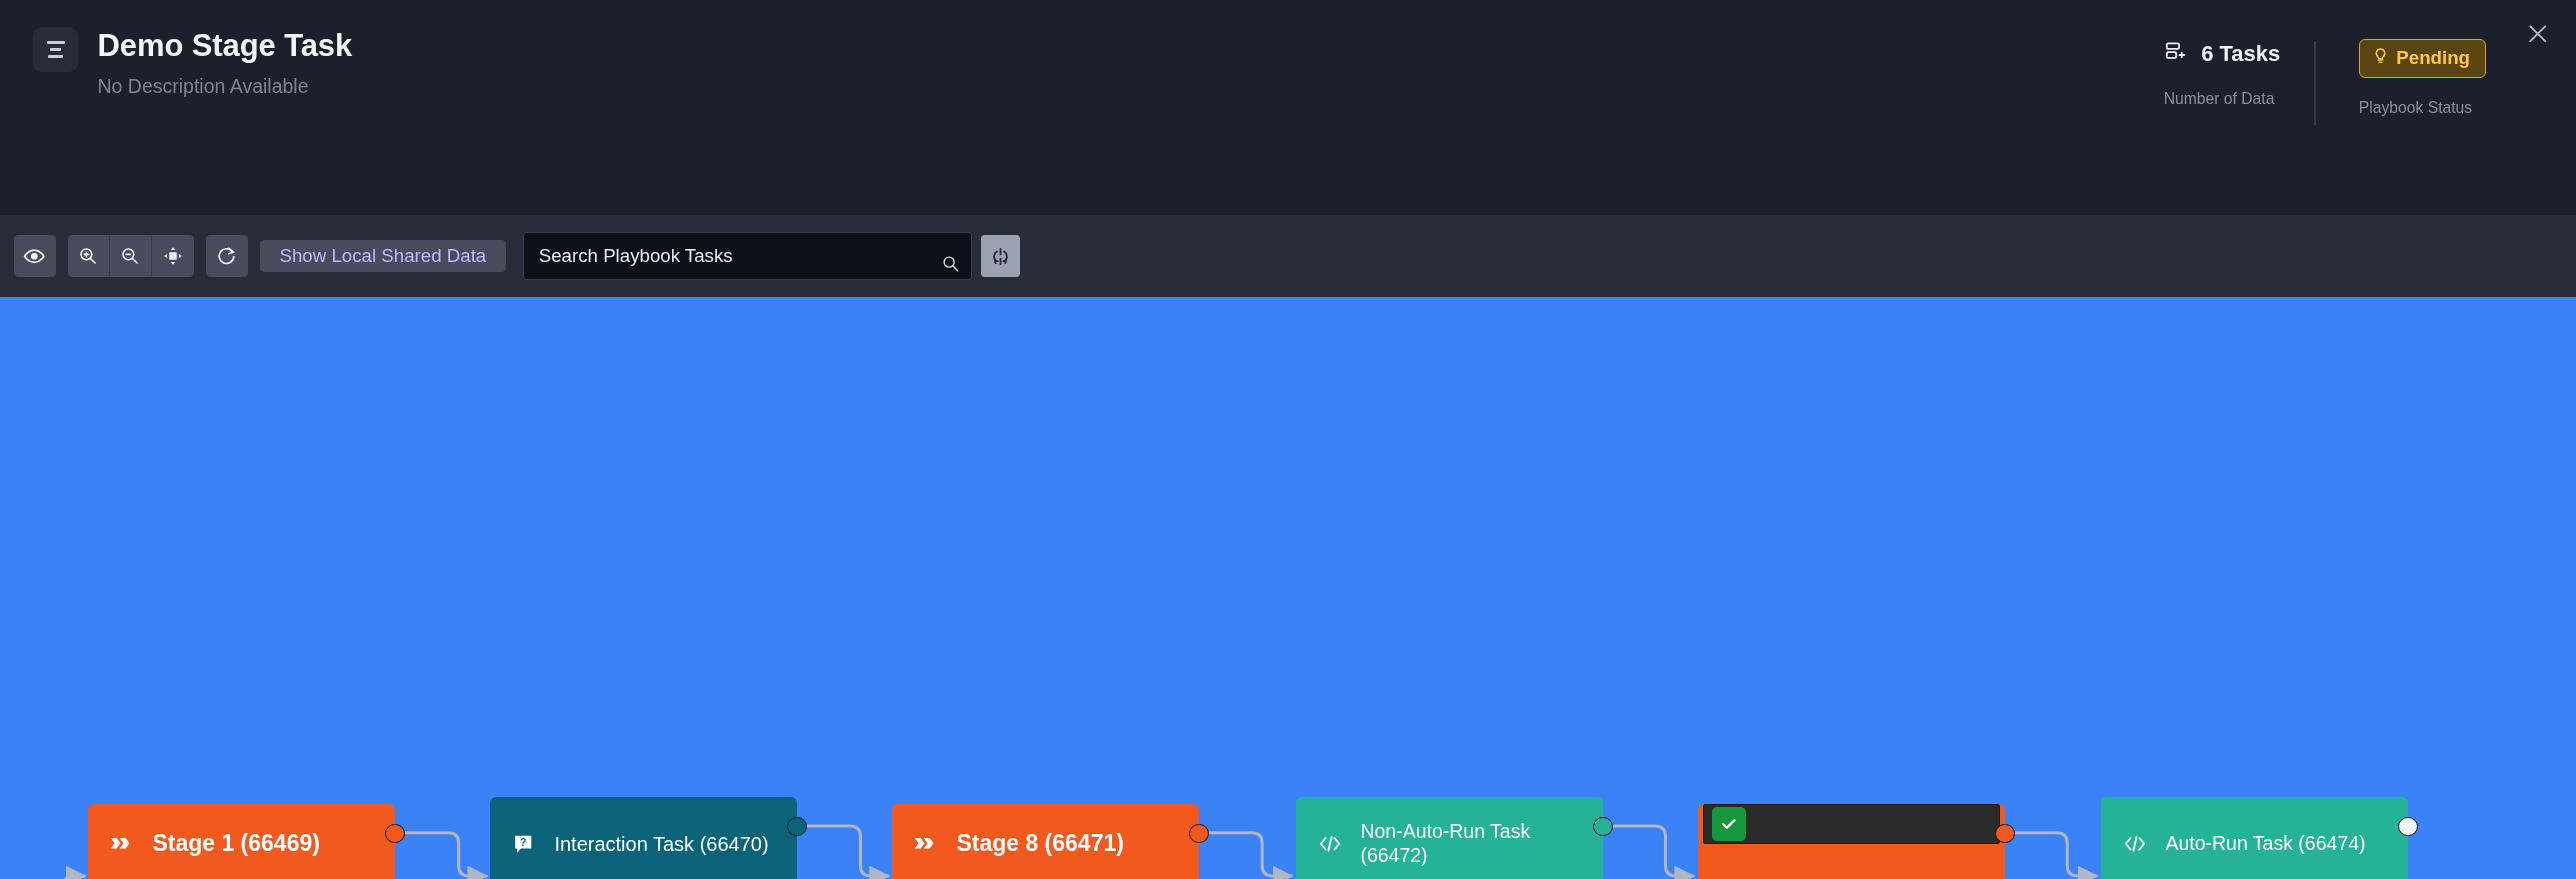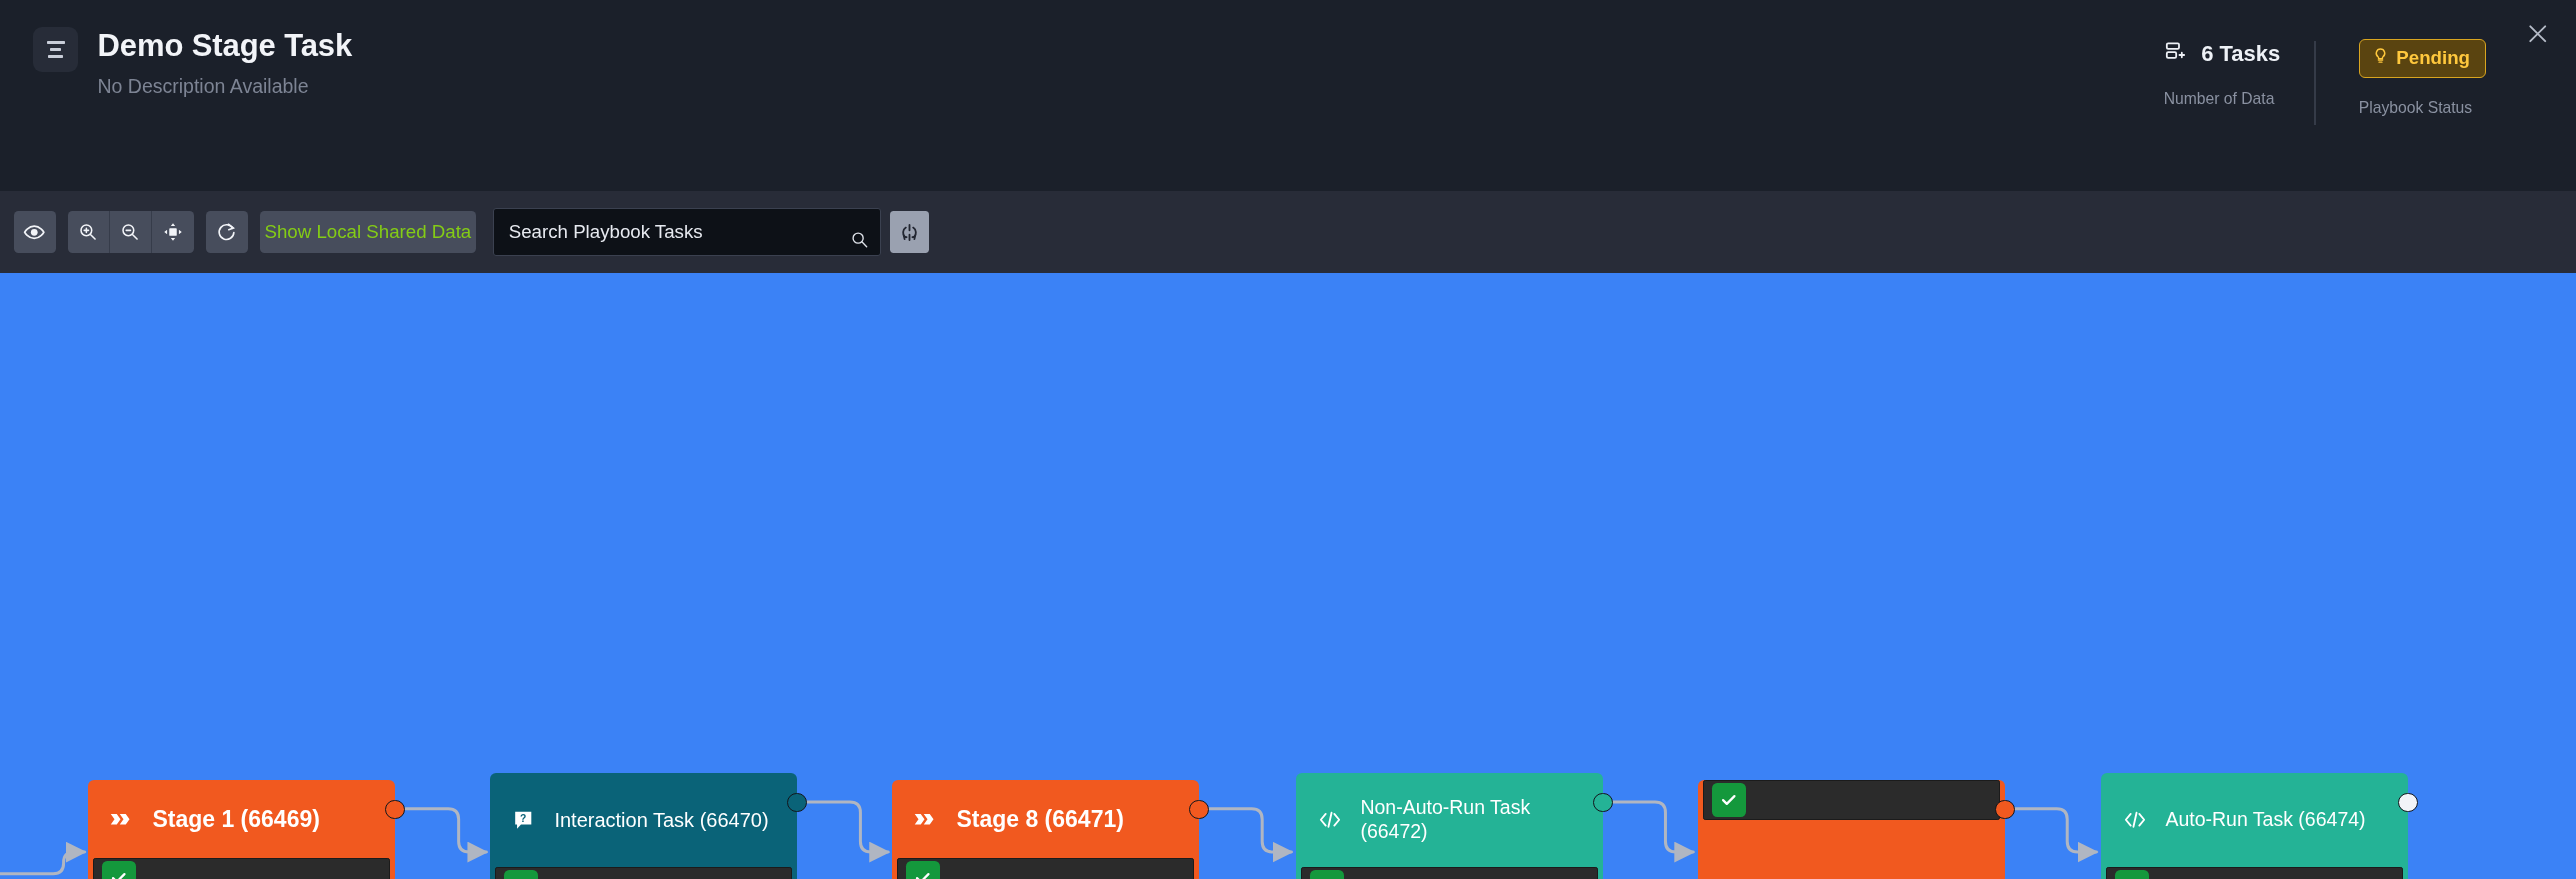--- a/index.html
+++ b/index.html
@@ -8,21 +8,21 @@
     height: 880px;
     background: #1b202a;
     font-family: "Liberation Sans", sans-serif;
     overflow: hidden;
   }
 
   
   .header {
     position: relative;
     width: 2576px;
-    height: 191px;
+    height: 215px;
     background: #1b202a;
     padding-left: 16px;
   }
   .hdr-left {
     position: absolute;
     left: 33px; top: 27px;
     display: flex;
     align-items: flex-start;
     gap: 19.5px;
   }
@@ -125,36 +125,36 @@
   }
   .tb-group .tb-sub {
     width: 42px; height: 42px;
     display:flex; align-items:center; justify-content:center;
     cursor: pointer;
     border-right: 1.5px solid #363c4a;
   }
   .tb-group .tb-sub:last-child { border-right: none; }
   .tb-spacer16 { width: 12px; flex:none; }
   .tb-text-btn {
-    height: 42px;
+    height: 32px;
     background: #474d5c;
     border-radius: 4.5px;
-    color: #84cc16;
+    color: #c4b5fd;
     font-size: 18.7px;
     display: flex; align-items: center;
-    padding: 0 5px;
+    padding: 0 20px;
     margin-left: 12px;
     cursor: pointer;
     white-space: nowrap;
   }
   .search-wrap {
     position: relative;
     margin-left: 16.5px;
     height: 48px;
-    width: 388px;
+    width: 449px;
     background: #0d1117;
     border: 1.5px solid #3b4150;
     border-radius: 3px;
     display: flex; align-items: center;
     padding-left: 15px;
   }
   .search-wrap input {
     background: transparent;
     border: none;
     outline: none;

